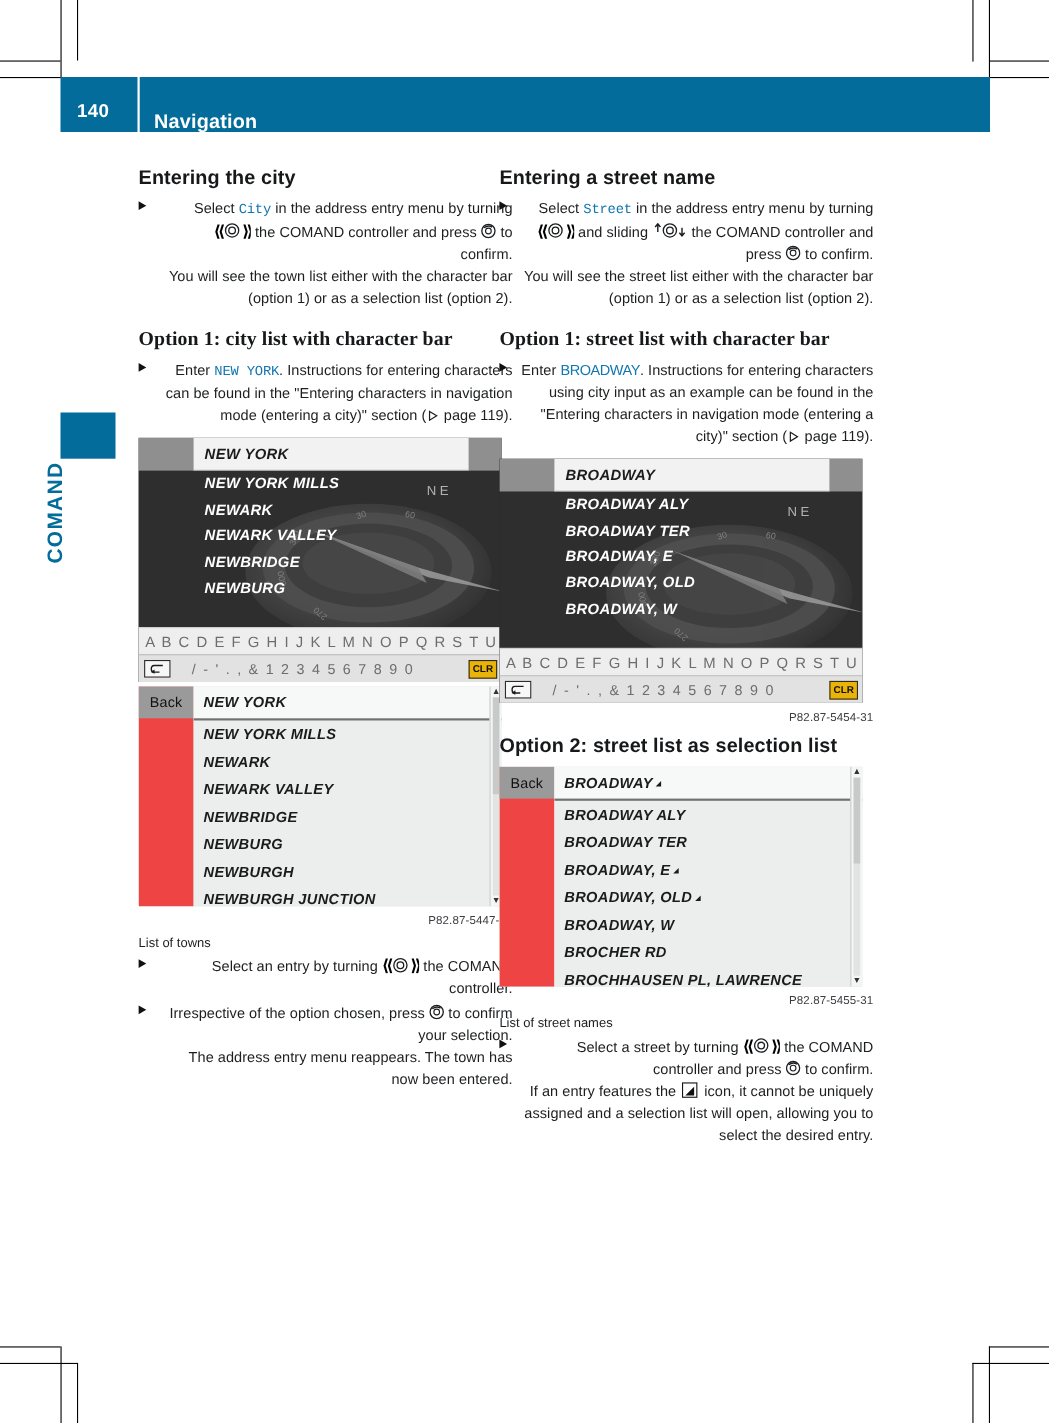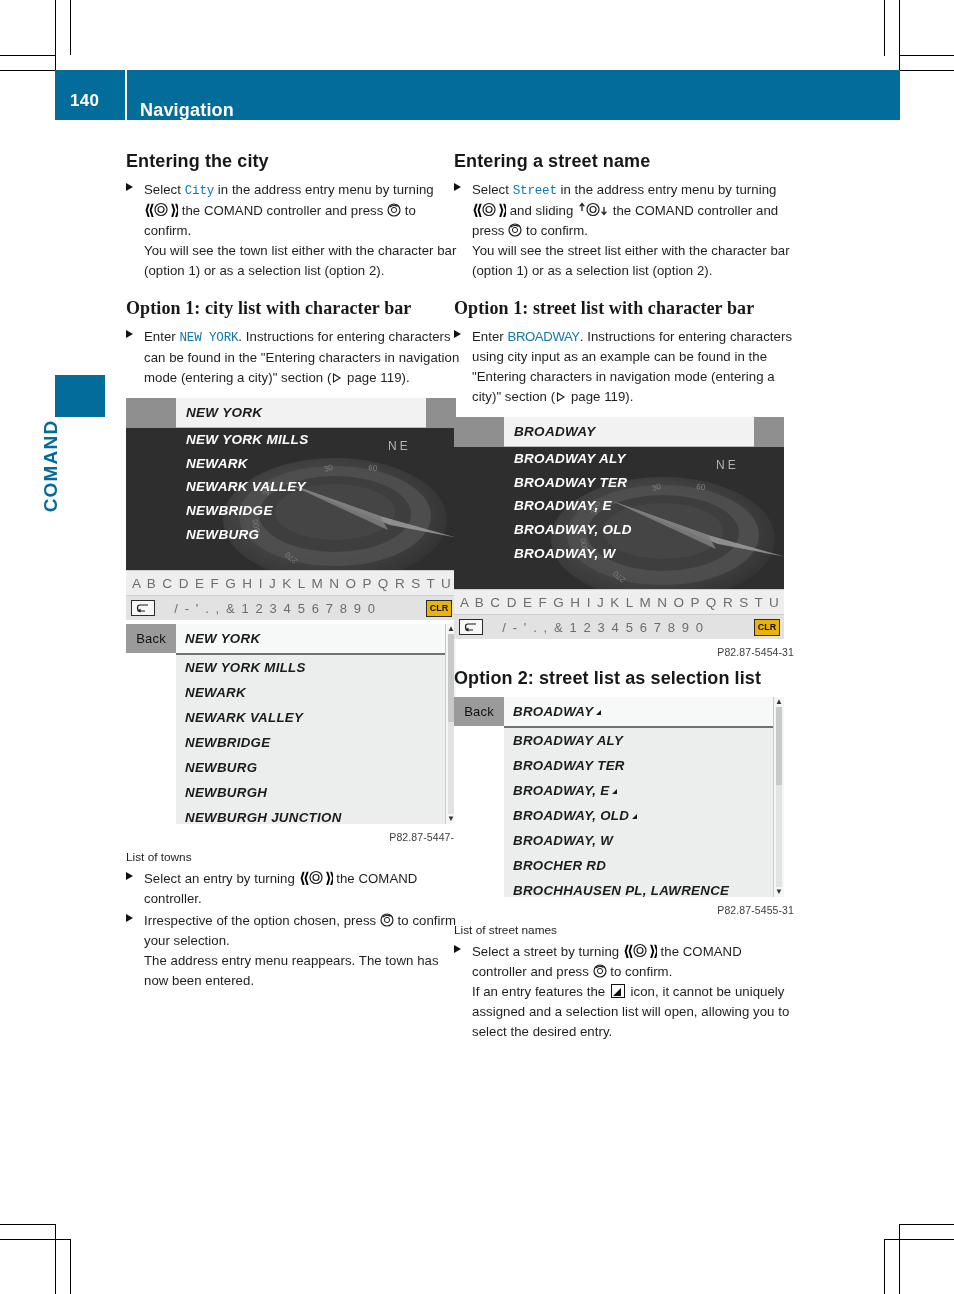--- a/index.html
+++ b/index.html
@@ -54,20 +54,21 @@
 
   h3.sub{
     font-size:18px;font-weight:bold;color:#16181a;
     margin:0 0 6px 0;line-height:1.32;letter-spacing:.1px;
   }
   h3.sub.sp{margin-top:16px;font-family:Liberation Serif, serif;}
 
   p.body{
     font-size:13.2px;color:#1c1e20;line-height:1.52;margin:0;
     letter-spacing:.05px;
+    text-align:right;
   }
   .caption-lbl{font-size:11.8px;color:#1c1e20;margin:0 0 5px 0;}
 
   
   .step{position:relative;padding-left:18px;margin:0 0 2px 0;}
   .step .tri{
     position:absolute;left:0;top:3px;width:0;height:0;
     border-left:7px solid #111;border-top:4.5px solid transparent;border-bottom:4.5px solid transparent;
   }
   .mono{font-family:"Liberation Mono", monospace;color:#1277b0;font-size:12.6px;letter-spacing:-.2px;}
@@ -126,21 +127,21 @@
     box-sizing:border-box;letter-spacing:0;
   }
   .clrbtn{font-size:9px;}
   .backglyph{
     width:24px;height:16px;margin-left:5px;background:#f7f7f7;border:1.4px solid #2b2b2b;
     display:flex;align-items:center;justify-content:center;box-sizing:border-box;
   }
 
   
   .dev2{width:330px;height:200px;background:#e9eceb;position:relative;overflow:hidden;display:flex;}
-  .dev2 .leftcol{width:50px;background:#ffffff;position:relative;flex:0 0 50px;text-align:right;}
+  .dev2 .leftcol{width:50px;background:#ef4444;position:relative;flex:0 0 50px;text-align:right;}
   .dev2 .backbtn{
     height:29px;background:#9a9a9a;display:flex;align-items:center;justify-content:center;
     font-size:13px;color:#111;letter-spacing:.2px;
   }
   .dev2 .rightcol{flex:1;position:relative;background:#eceeed;}
   .dev2 .row{
     height:25px;line-height:25px;padding-left:9px;
     font-size:13.3px;font-style:italic;font-weight:bold;color:#1b1b1b;letter-spacing:.3px;
     white-space:nowrap;
   }

